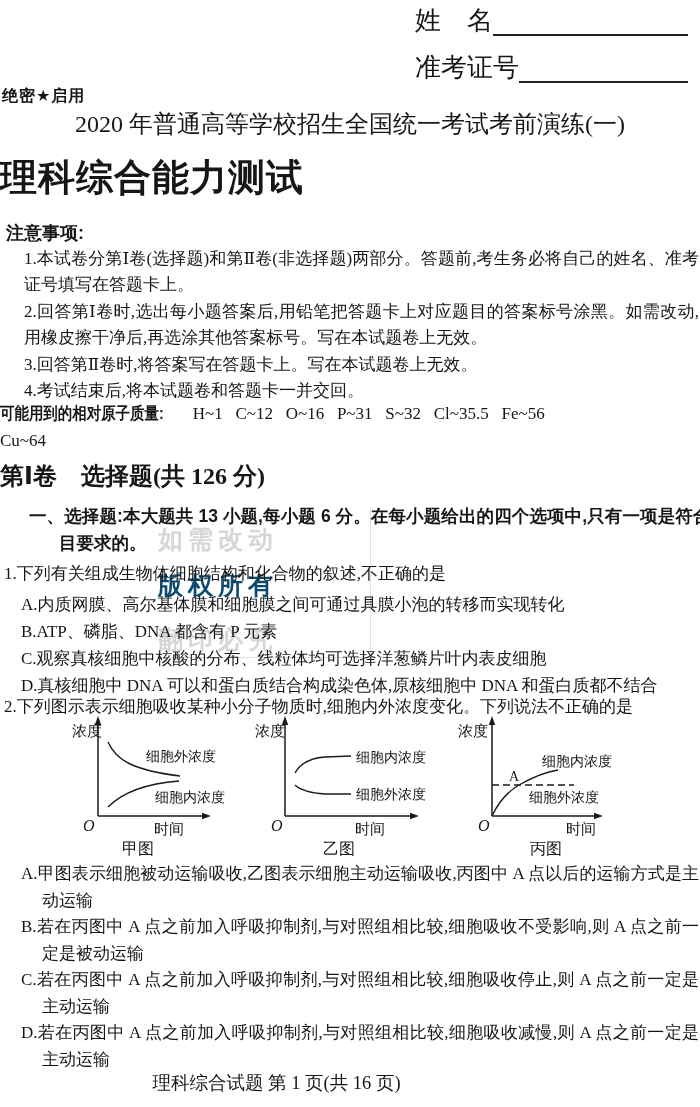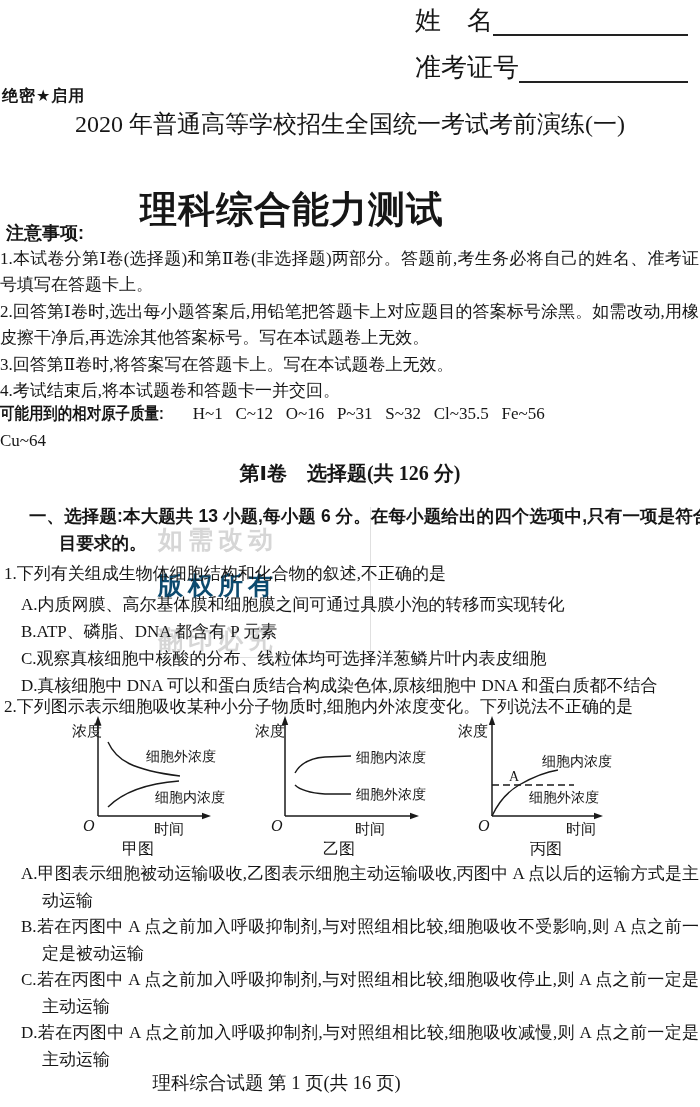--- a/index.html
+++ b/index.html
@@ -20,33 +20,33 @@
   .wm-1{top:16px;}
   .wm-2{top:62px;color:#0c4a6e;}
   .wm-3{top:116px;}
   
   #fields{left:415px;top:2px;width:273px;}
   .frow{display:flex;align-items:flex-end;height:34px;margin-bottom:13px;}
   .flabel{font-size:26px;line-height:30px;white-space:pre;}
   .fline{flex:1;border-bottom:2px solid #222;height:100%;}
   #secrecy{left:2px;top:86px;font-size:16px;letter-spacing:1px;text-align:right;}
   #session-title{left:0;top:108px;width:700px;text-align:center;font-size:24px;}
-  #paper-title{left:0;top:153px;width:584px;text-align:center;font-size:37px;letter-spacing:1px;margin-top:32px;}
+  #paper-title{left:0;top:153px;width:584px;text-align:left;font-size:37px;letter-spacing:1px;}
   
   #notice{left:0;top:220px;width:699px;}
   #notice-heading{font-size:18px;line-height:26px;padding-left:6px;}
-  .note{margin:0;font-size:17px;line-height:26.4px;text-align:justify;}
+  .note{margin:0;font-size:17px;line-height:26.4px;text-align:justify;padding-left:24px;}
   
   #atomic{left:0;top:400px;width:699px;font-size:17px;line-height:27px;}
   #atomic-label{display:inline-block;transform:scaleX(0.85);transform-origin:left center;
     font-size:17px;white-space:nowrap;}
   #atomic-line1{white-space:pre;}
   #atomic-line2{}
   
-  #section-title{left:0;top:460px;width:700px;text-align:center;font-size:20px;}
+  #section-title{left:0;top:460px;width:700px;font-size:24px;}
   #section-title .pts{font-family:"Liberation Serif","DejaVu Serif",serif;font-weight:600;}
   #instructions{left:0;top:503px;width:699px;font-size:17.5px;line-height:26.5px;
     padding-left:30px;text-indent:-30px;box-sizing:border-box;text-align:justify;margin-left:29px;}
   
   .qblock{left:0;width:699px;font-size:17px;}
   #q1{top:556px;line-height:27px;}
   #q2-stem{top:690px;line-height:26px;}
   #q2-options{top:861px;line-height:26.5px;}
   .stem{margin:4px;text-align:justify;}
   .option{margin:0;padding-left:42px;text-indent:-21px;text-align:justify;}

